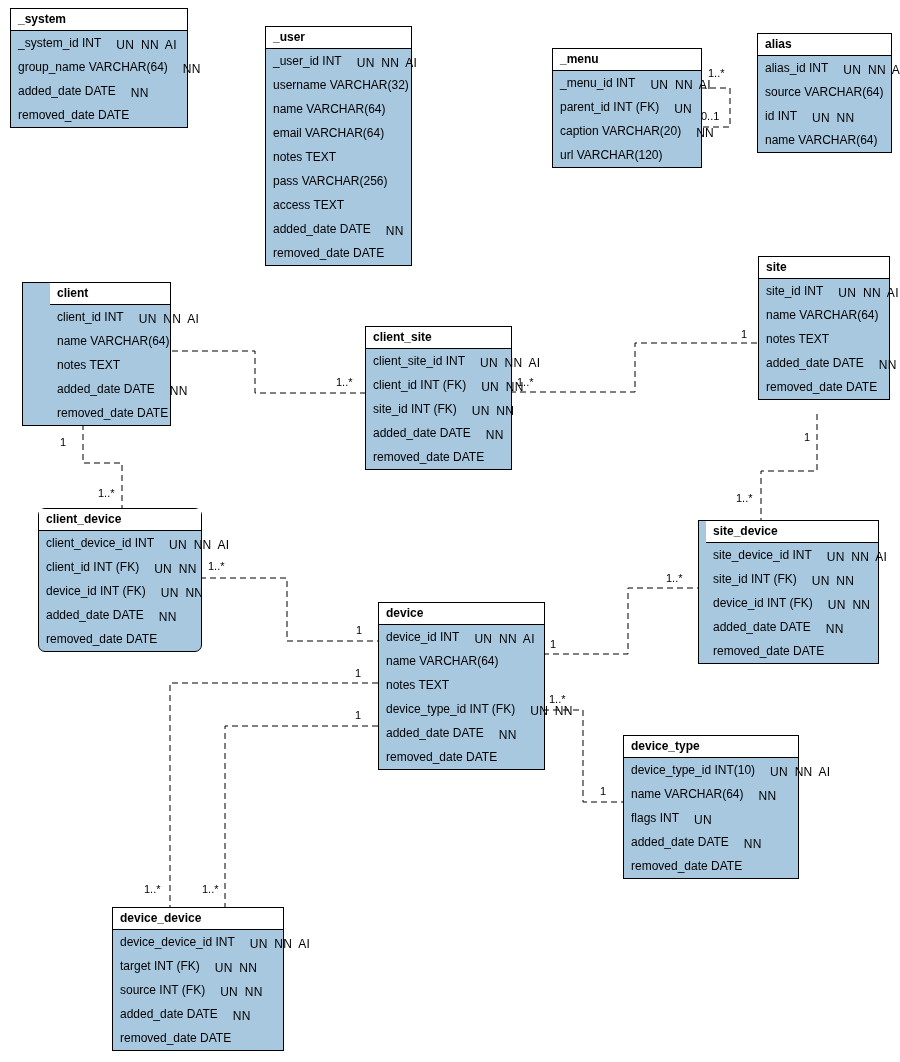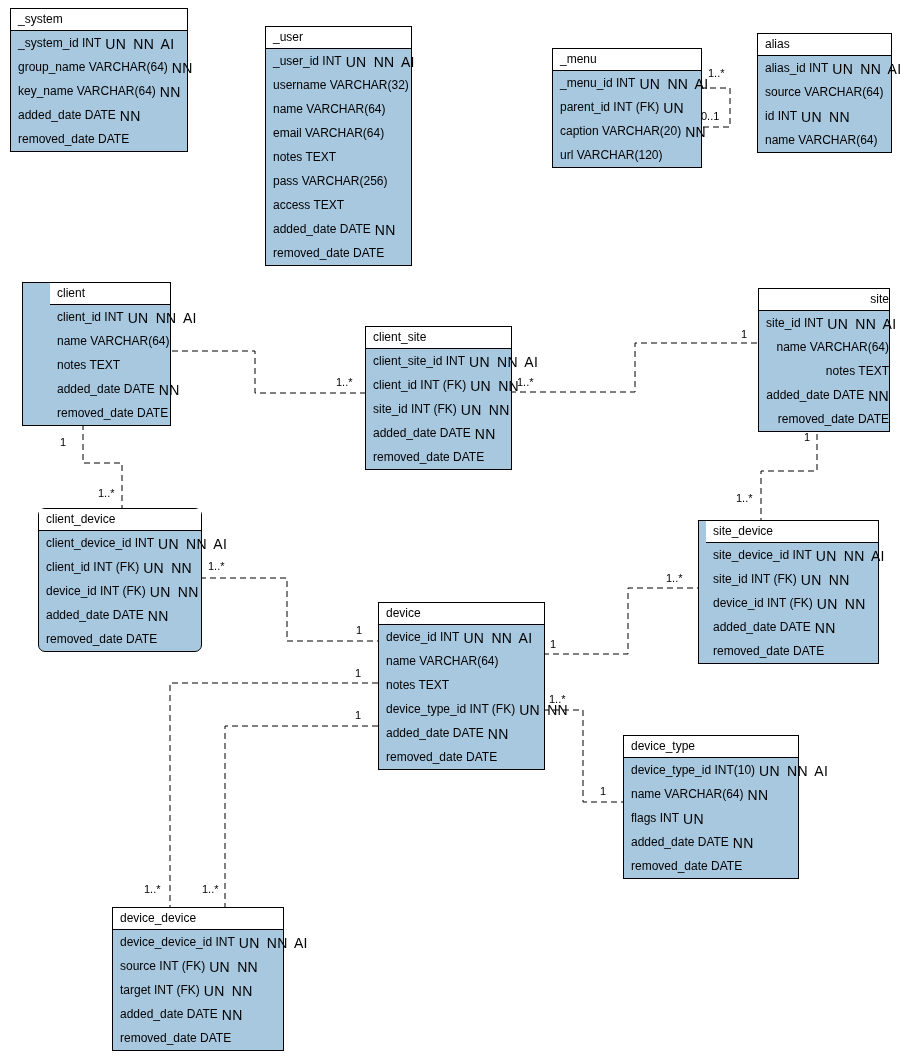--- a/index.html
+++ b/index.html
@@ -14,37 +14,37 @@
   .connector{fill:none;stroke:var(--connector,#000000);stroke-width:1;stroke-dasharray:6 4;}
   .cardinality{font-size:11px;fill:#000000;font-family:"Liberation Sans",sans-serif;}
   .entity{
     position:absolute;
     border:1px solid var(--border,#000000);
     background:var(--body-fill,#a8c8e0);
   }
   .entity-header{
     background:var(--header-bg,#ffffff);
     border-bottom:1px solid var(--border,#000000);
-    font-weight:normal;
+    font-weight:bold;
     font-size:12px;
     height:21px;line-height:21px;
     padding-left:7px;
     white-space:nowrap;
   }
   .entity-row{
     height:24px;line-height:24px;
     padding-left:7px;
     font-size:12px;
     white-space:nowrap;
     color:#000000;
   }
   .col-flags{
-    font-size:14px;
+    font-size:12px;
     vertical-align:-2px;
-    margin-left:4px;
+    margin-left:15px;
     word-spacing:3px;
     letter-spacing:0.3px;
   }
 </style>
 </head>
 <body>
 
 <div class="canvas">
   <svg id="connector-layer" width="900" height="1062" viewBox="0 0 900 1062" xmlns="http://www.w3.org/2000/svg">
       <polyline points="700,88 730,88 730,127 700,127" class="connector"></polyline>
@@ -77,21 +77,20 @@
       <polyline points="378,726 225,726 225,907" class="connector"></polyline>
       <text x="355" y="719" class="cardinality">1</text>
       <text x="202" y="893" class="cardinality">1..*</text>
     </svg>
   <div id="entities">
       <div class="entity" style="left: 10px; top: 8px; width: 176px;">
         <div class="entity-header">_system</div>
         <div class="entity-body">
           <div class="entity-row"><span class="col-text">_system_id INT</span><span class="col-flags">UN NN AI</span></div>
           <div class="entity-row"><span class="col-text">group_name VARCHAR(64)</span><span class="col-flags">NN</span></div>
-          <div class="entity-row"><span class="col-text">key_name VARCHAR(64)</span><span class="col-flags">NN</span></div>
           <div class="entity-row"><span class="col-text">added_date DATE</span><span class="col-flags">NN</span></div>
           <div class="entity-row"><span class="col-text">removed_date DATE</span></div>
         </div>
       </div>
       <div class="entity" style="left: 265px; top: 26px; width: 145px;">
         <div class="entity-header">_user</div>
         <div class="entity-body">
           <div class="entity-row"><span class="col-text">_user_id INT</span><span class="col-flags">UN NN AI</span></div>
           <div class="entity-row"><span class="col-text">username VARCHAR(32)</span></div>
           <div class="entity-row"><span class="col-text">name VARCHAR(64)</span></div>
@@ -134,21 +133,21 @@
       <div class="entity" style="left: 365px; top: 326px; width: 145px;">
         <div class="entity-header">client_site</div>
         <div class="entity-body">
           <div class="entity-row"><span class="col-text">client_site_id INT</span><span class="col-flags">UN NN AI</span></div>
           <div class="entity-row"><span class="col-text">client_id INT (FK)</span><span class="col-flags">UN NN</span></div>
           <div class="entity-row"><span class="col-text">site_id INT (FK)</span><span class="col-flags">UN NN</span></div>
           <div class="entity-row"><span class="col-text">added_date DATE</span><span class="col-flags">NN</span></div>
           <div class="entity-row"><span class="col-text">removed_date DATE</span></div>
         </div>
       </div>
-      <div class="entity" style="left: 758px; top: 288px; width: 130px; text-align: right;">
+      <div class="entity" style="left: 758px; top: 256px; width: 130px;">
         <div class="entity-header">site</div>
         <div class="entity-body">
           <div class="entity-row"><span class="col-text">site_id INT</span><span class="col-flags">UN NN AI</span></div>
           <div class="entity-row"><span class="col-text">name VARCHAR(64)</span></div>
           <div class="entity-row"><span class="col-text">notes TEXT</span></div>
           <div class="entity-row"><span class="col-text">added_date DATE</span><span class="col-flags">NN</span></div>
           <div class="entity-row"><span class="col-text">removed_date DATE</span></div>
         </div>
       </div>
       <div class="entity" style="left: 38px; top: 508px; width: 162px; border-radius: 7px;">
@@ -189,20 +188,20 @@
           <div class="entity-row"><span class="col-text">name VARCHAR(64)</span><span class="col-flags">NN</span></div>
           <div class="entity-row"><span class="col-text">flags INT</span><span class="col-flags">UN</span></div>
           <div class="entity-row"><span class="col-text">added_date DATE</span><span class="col-flags">NN</span></div>
           <div class="entity-row"><span class="col-text">removed_date DATE</span></div>
         </div>
       </div>
       <div class="entity" style="left: 112px; top: 907px; width: 170px;">
         <div class="entity-header">device_device</div>
         <div class="entity-body">
           <div class="entity-row"><span class="col-text">device_device_id INT</span><span class="col-flags">UN NN AI</span></div>
+          <div class="entity-row"><span class="col-text">target INT (FK)</span><span class="col-flags">UN NN</span></div>
           <div class="entity-row"><span class="col-text">source INT (FK)</span><span class="col-flags">UN NN</span></div>
-          <div class="entity-row"><span class="col-text">target INT (FK)</span><span class="col-flags">UN NN</span></div>
           <div class="entity-row"><span class="col-text">added_date DATE</span><span class="col-flags">NN</span></div>
           <div class="entity-row"><span class="col-text">removed_date DATE</span></div>
         </div>
       </div>
     </div>
 </div>
 
 </body></html>

